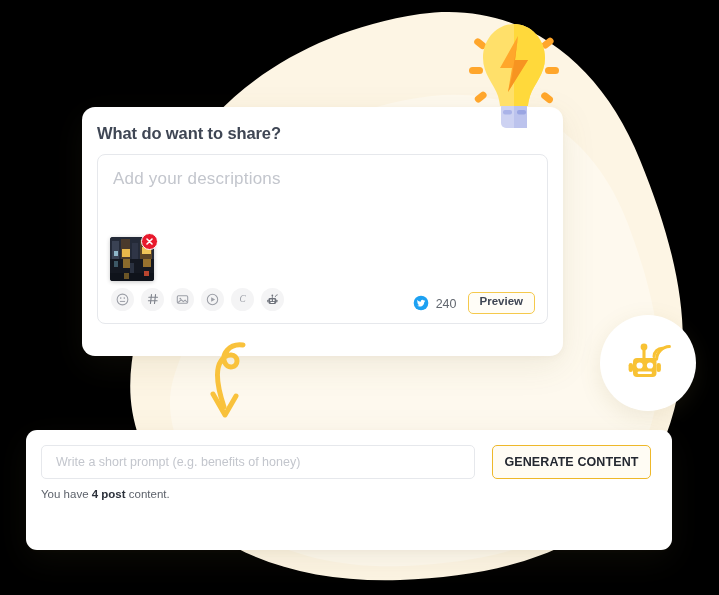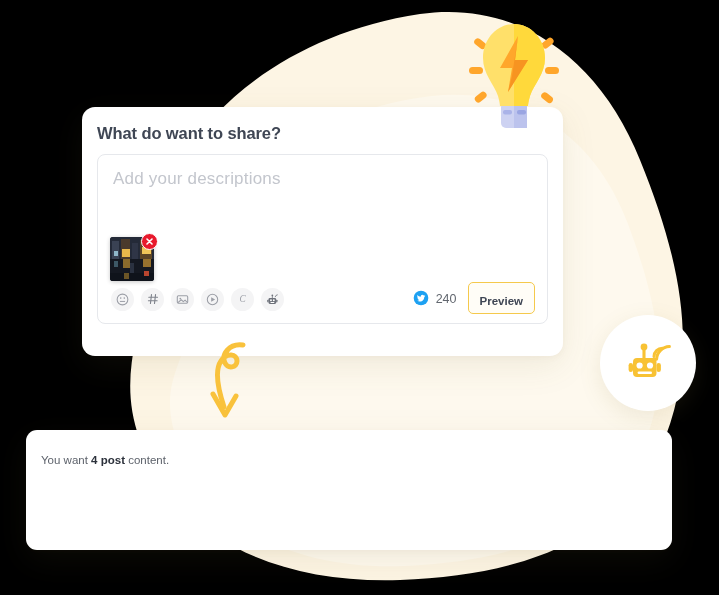--- a/index.html
+++ b/index.html
@@ -177,21 +177,21 @@
     font-size: 12.5px;
     color: #62676f;
   }
   #preview-button {
     font-size: 11.5px;
     font-weight: bold;
     color: #3f4654;
     background: #fffdf7;
     border: 1px solid #f5c94c;
     border-radius: 5px;
-    padding: 13px 11px 5px 11px;
+    padding: 3px 11px 5px 11px;
     cursor: pointer;
     line-height: 1;
     font-family: "Liberation Sans", sans-serif;
   }
 
   
   #ai-panel {
     position: absolute;
     left: 26px;
     top: 430px;
@@ -440,18 +440,22 @@
       <circle cx="17.6" cy="28.5" r="3.1" fill="#ffffff"></circle>
       <circle cx="28" cy="28.5" r="3.1" fill="#ffffff"></circle>
       <rect x="15.6" y="34.4" width="14.4" height="2.7" rx="1.3" fill="#ffffff"></rect>
       <path d="M32,19.5 A8.5,8.5 0 0 1 40.4,11.2" fill="none" stroke="#F8C234" stroke-width="3" stroke-linecap="round"></path>
       <path d="M34.6,22.3 A13.2,13.2 0 0 1 47.4,9.6" fill="none" stroke="#F8C234" stroke-width="3" stroke-linecap="round"></path>
       <circle cx="32.4" cy="22.6" r="2" fill="#F8C234"></circle>
     </svg>
   </div>
 
   <div id="ai-panel">
+    <div id="ai-input-row">
+      <input id="prompt-input" type="text" placeholder="Write a short prompt (e.g. benefits of honey)" style="">
+      <button id="generate-button">GENERATE CONTENT</button>
+    </div>
     <div id="credits-note">
-      <span>You want </span><b>4 post</b><span> content.</span>
+      <span>You have </span><b>4 post</b><span> content.</span>
     </div>
   </div>
 
 </div>
 
 </body></html>

